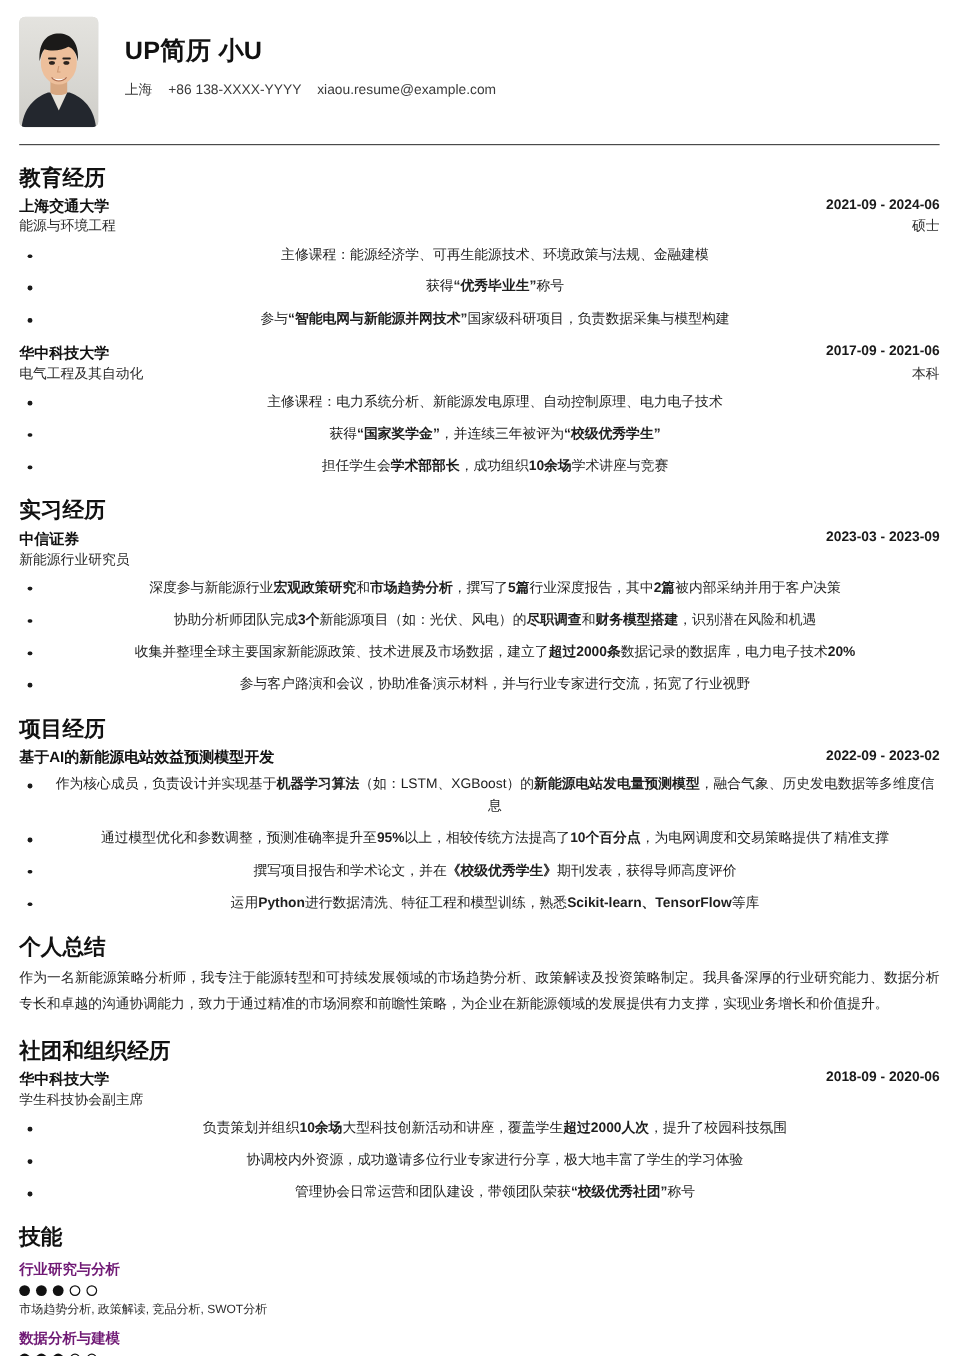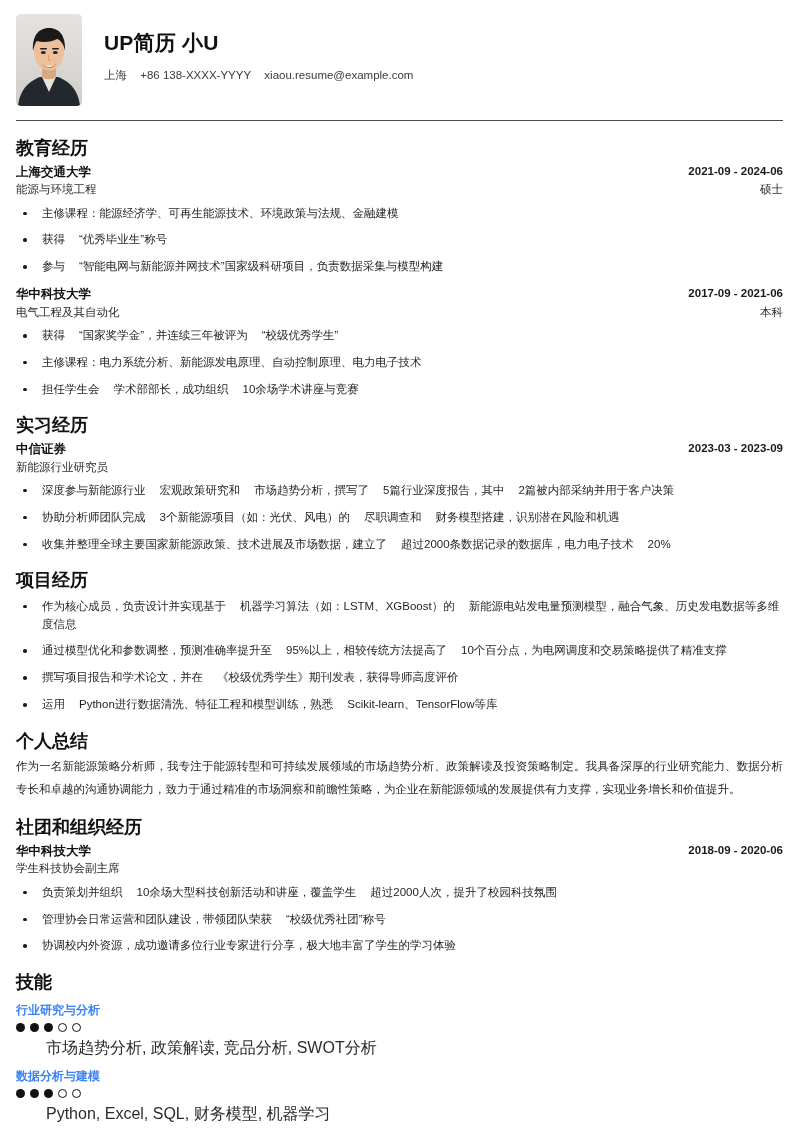--- a/index.html
+++ b/index.html
@@ -101,74 +101,74 @@
   .degree {
     font-size: 11.5px;
     color: #2b2b2b;
     white-space: nowrap;
   }
 
   ul.bullets {
     list-style: none;
     margin: 6px 0 0 0;
     padding: 0;
+    text-align: center;
   }
   ul.bullets li {
     position: relative;
     padding-left: 26px;
     font-size: 11.5px;
     line-height: 1.55;
     color: #1f1f1f;
     margin-bottom: 9px;
   }
   ul.bullets li:before {
     content: "";
     position: absolute;
     left: 7px;
     top: 7px;
     width: 3.6px;
     height: 3.6px;
     border-radius: 50%;
     background: #1a1a1a;
   }
-  ul.bullets li b { font-weight: 400; padding-left: 14px; }
+  ul.bullets li b { font-weight: 700; }
 
   .summary {
     font-size: 11.5px;
     line-height: 1.95;
     color: #1f1f1f;
     text-align: justify;
     margin-top: 2px;
   }
 
   
   .skill-block { margin-top: 7px; }
   .skill-name {
     font-size: 12px;
     font-weight: 700;
-    color: #3b82f6;
+    color: #701a75;
     line-height: 1.5;
   }
   .dots { margin: 4px 0 4px 0; line-height: 0; }
   .dot {
     display: inline-block;
     width: 9px;
     height: 9px;
     border-radius: 50%;
     margin-right: 5px;
     box-sizing: border-box;
   }
   .dot.on  { background: #121212; }
   .dot.off { background: #ffffff; border: 1.6px solid #121212; }
   .skill-detail {
-    font-size: 16px;
+    font-size: 10px;
     color: #2b2b2b;
     line-height: 1.5;
     margin-top: 2px;
-    margin-left: 30px;
   }
 </style>
 </head>
 <body>
 
 <div class="page">
 
   <div class="header">
     <div class="photo">
       <svg viewBox="0 0 66 92" preserveAspectRatio="xMidYMid slice" aria-hidden="true">
@@ -236,47 +236,52 @@
         <div class="entry">
           <div class="entry-row">
             <span class="org">华中科技大学</span>
             <span class="date">2017-09 - 2021-06</span>
           </div>
           <div class="entry-row">
             <span class="role">电气工程及其自动化</span>
             <span class="degree">本科</span>
           </div>
           <ul class="bullets">
+            <li><span>主修课程：电力系统分析、新能源发电原理、自动控制原理、电力电子技术</span></li>
             <li><span>获得</span><b>“国家奖学金”</b><span>，并连续三年被评为</span><b>“校级优秀学生”</b></li>
-            <li><span>主修课程：电力系统分析、新能源发电原理、自动控制原理、电力电子技术</span></li>
             <li><span>担任学生会</span><b>学术部部长</b><span>，成功组织</span><b>10余场</b><span>学术讲座与竞赛</span></li>
           </ul>
         </div>
       </div>
       <div class="section">
         <div class="section-title">实习经历</div>
         <div class="entry">
           <div class="entry-row">
             <span class="org">中信证券</span>
             <span class="date">2023-03 - 2023-09</span>
           </div>
           <div class="entry-row">
             <span class="role">新能源行业研究员</span>
             <span class="degree"></span>
           </div>
           <ul class="bullets">
             <li><span>深度参与新能源行业</span><b>宏观政策研究</b><span>和</span><b>市场趋势分析</b><span>，撰写了</span><b>5篇</b><span>行业深度报告，其中</span><b>2篇</b><span>被内部采纳并用于客户决策</span></li>
             <li><span>协助分析师团队完成</span><b>3个</b><span>新能源项目（如：光伏、风电）的</span><b>尽职调查</b><span>和</span><b>财务模型搭建</b><span>，识别潜在风险和机遇</span></li>
             <li><span>收集并整理全球主要国家新能源政策、技术进展及市场数据，建立了</span><b>超过2000条</b><span>数据记录的数据库，电力电子技术</span><b>20%</b></li>
+            <li><span>参与客户路演和会议，协助准备演示材料，并与行业专家进行交流，拓宽了行业视野</span></li>
           </ul>
         </div>
       </div>
       <div class="section">
         <div class="section-title">项目经历</div>
         <div class="entry">
+          <div class="entry-row">
+            <span class="org">基于AI的新能源电站效益预测模型开发</span>
+            <span class="date">2022-09 - 2023-02</span>
+          </div>
           <ul class="bullets">
             <li><span>作为核心成员，负责设计并实现基于</span><b>机器学习算法</b><span>（如：LSTM、XGBoost）的</span><b>新能源电站发电量预测模型</b><span>，融合气象、历史发电数据等多维度信息</span></li>
             <li><span>通过模型优化和参数调整，预测准确率提升至</span><b>95%</b><span>以上，相较传统方法提高了</span><b>10个百分点</b><span>，为电网调度和交易策略提供了精准支撑</span></li>
             <li><span>撰写项目报告和学术论文，并在</span><b>《校级优秀学生》</b><span>期刊发表，获得导师高度评价</span></li>
             <li><span>运用</span><b>Python</b><span>进行数据清洗、特征工程和模型训练，熟悉</span><b>Scikit-learn、TensorFlow</b><span>等库</span></li>
           </ul>
         </div>
       </div>
       <div class="section">
         <div class="section-title">个人总结</div>
@@ -288,22 +293,22 @@
           <div class="entry-row">
             <span class="org">华中科技大学</span>
             <span class="date">2018-09 - 2020-06</span>
           </div>
           <div class="entry-row">
             <span class="role">学生科技协会副主席</span>
             <span class="degree"></span>
           </div>
           <ul class="bullets">
             <li><span>负责策划并组织</span><b>10余场</b><span>大型科技创新活动和讲座，覆盖学生</span><b>超过2000人次</b><span>，提升了校园科技氛围</span></li>
+            <li><span>协调校内外资源，成功邀请多位行业专家进行分享，极大地丰富了学生的学习体验</span></li>
             <li><span>管理协会日常运营和团队建设，带领团队荣获</span><b>“校级优秀社团”</b><span>称号</span></li>
-            <li><span>协调校内外资源，成功邀请多位行业专家进行分享，极大地丰富了学生的学习体验</span></li>
           </ul>
         </div>
       </div>
       <div class="section">
         <div class="section-title">技能</div>
         <div class="skill-block">
           <div class="skill-name">行业研究与分析</div>
           <div class="dots"><span class="dot on"></span><span class="dot on"></span><span class="dot on"></span><span class="dot off"></span><span class="dot off"></span></div>
           <div class="skill-detail">市场趋势分析, 政策解读, 竞品分析, SWOT分析</div>
         </div>

